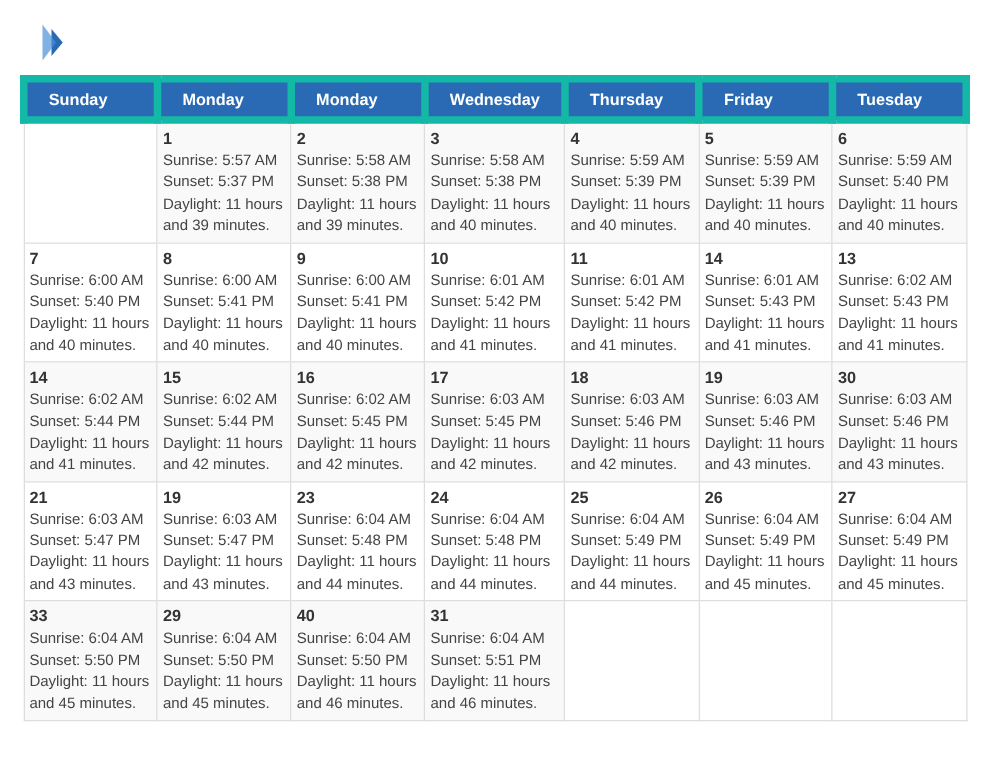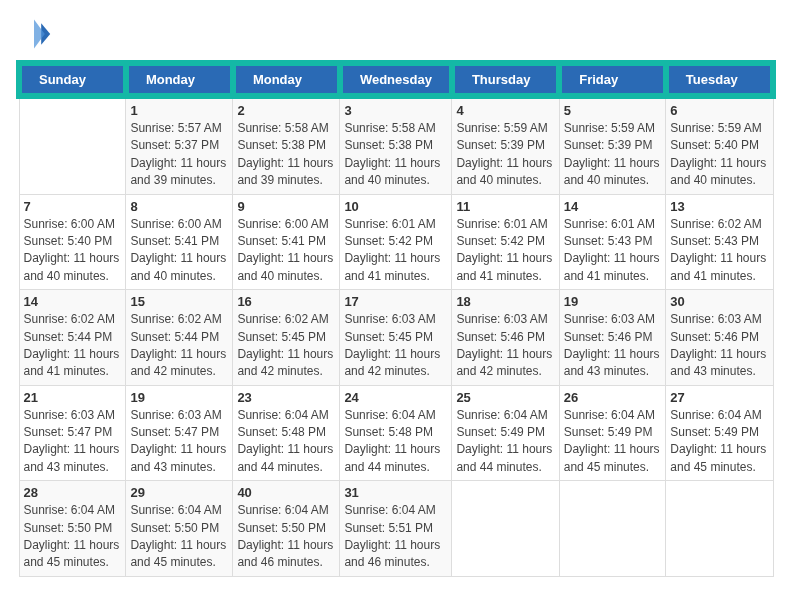--- a/index.html
+++ b/index.html
@@ -313,21 +313,21 @@
         <td>
           <span class="day-number">27</span>
           <div class="day-info" style="white-space: pre-line;">Sunrise: 6:04 AM
 Sunset: 5:49 PM
 Daylight: 11 hours
 and 45 minutes.</div>
         </td>
       </tr>
       <tr>
         <td>
-          <span class="day-number">28</span>
+          <span class="day-number">33</span>
           <div class="day-info" style="white-space: pre-line;">Sunrise: 6:04 AM
 Sunset: 5:50 PM
 Daylight: 11 hours
 and 45 minutes.</div>
         </td>
         <td>
           <span class="day-number">29</span>
           <div class="day-info" style="white-space: pre-line;">Sunrise: 6:04 AM
 Sunset: 5:50 PM
 Daylight: 11 hours

